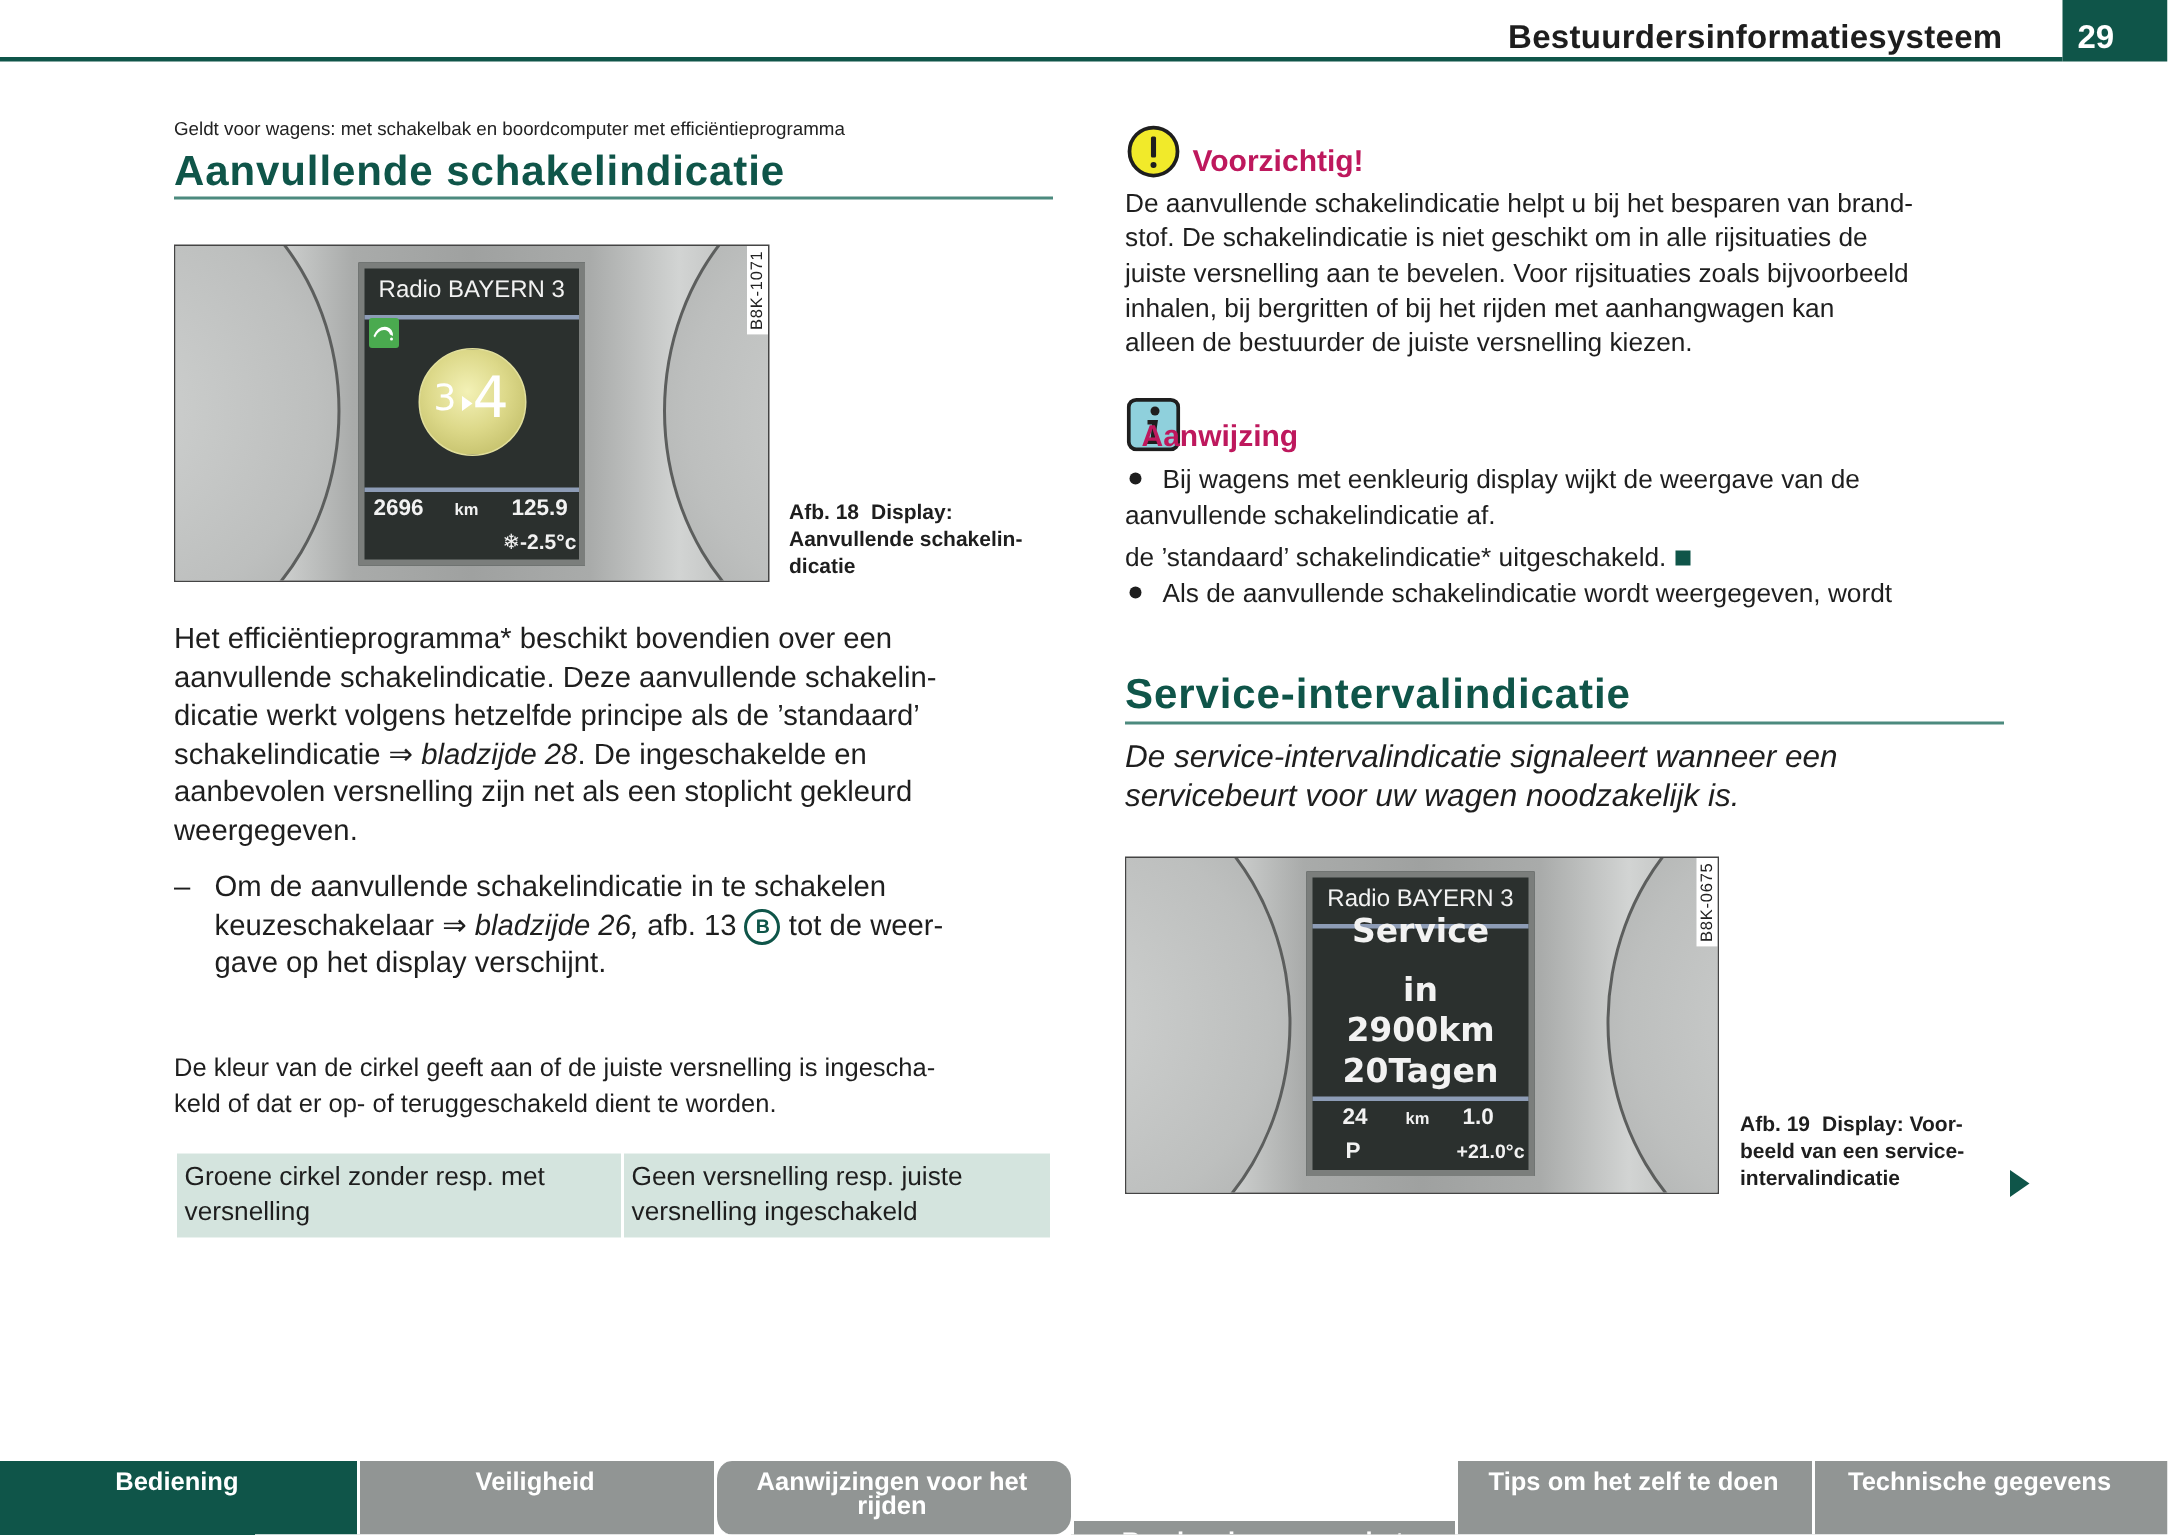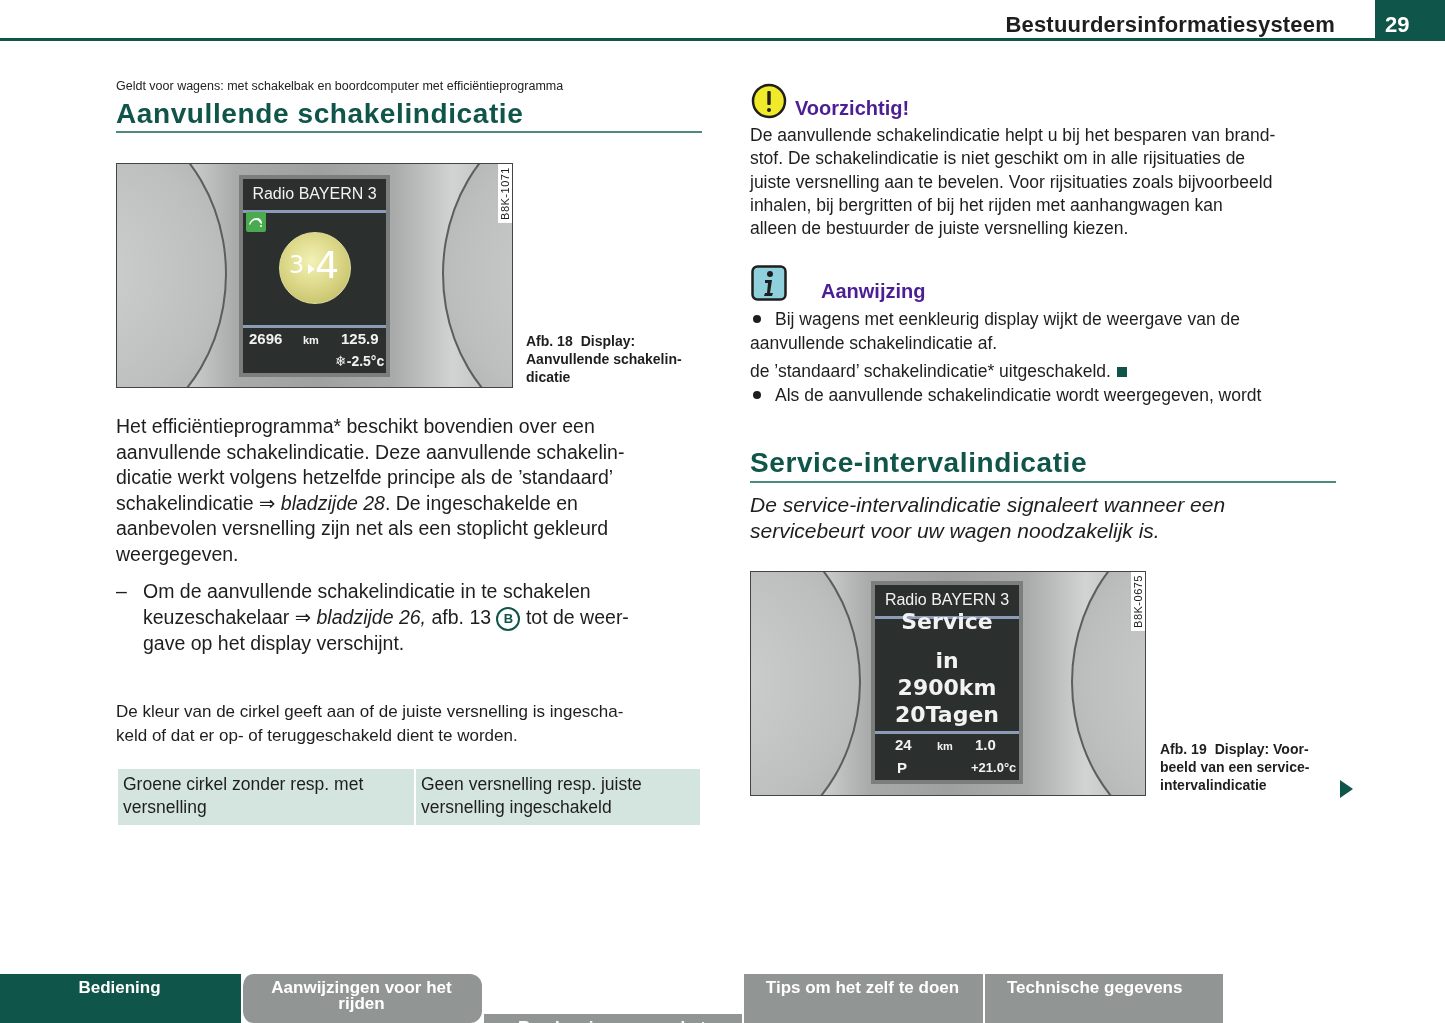--- a/index.html
+++ b/index.html
@@ -46,21 +46,21 @@
   .circ-b { display: inline-block; width: 24px; height: 24px; border: 2px solid #0f5549; border-radius: 50%; font-size: 13px; font-weight: bold; text-align: center; line-height: 20px; color: #0f5549; vertical-align: 1px; }
   .small-text { position: absolute; font-size: 17px; line-height: 24px; color: #1e1e1e; }
 
   .color-table { position: absolute; left: 116px; top: 767px; width: 586px; border-collapse: collapse; }
   .color-table td { font-size: 17.5px; line-height: 23px; padding: 4px 5px 6px 5px; vertical-align: top; border: 2px solid #ffffff; color: #1e1e1e; }
   .row-light td { background: #d4e4de; }
   .row-dark td { background: #93b7ae; }
 
   
   .notice-icon { position: absolute; }
-  .notice-title { position: absolute; font-size: 20px; font-weight: bold; color: #4c1d95; }
+  .notice-title { position: absolute; font-size: 20px; font-weight: bold; color: #be185d; }
   .bullet-item { position: absolute; font-size: 17.5px; line-height: 23.5px; color: #1e1e1e; width: 590px; }
   .bullet-dot { display: inline-block; width: 8px; height: 8px; border-radius: 50%; background: #1e1e1e; margin: 0 14px 2px 3px; vertical-align: middle; }
   .end-square { display: inline-block; width: 10px; height: 10px; background: #0f5549; margin-left: 6px; vertical-align: 0px; }
   .lead { position: absolute; font-size: 21px; line-height: 26px; font-style: italic; color: #1e1e1e; }
   .next-arrow { position: absolute; width: 0; height: 0; border-top: 9px solid transparent; border-bottom: 9px solid transparent; border-left: 13px solid #0f5549; }
 
   
   .footer-nav { position: absolute; left: 0; top: 974px; width: 1445px; height: 49px; display: flex; }
   .nav-tab { height: 49px; background: #919594; color: #ffffff; font-weight: bold; font-size: 17px; line-height: 16px; text-align: center; padding: 6px 12px 0 10px; border-left: 2px solid #ffffff; }
   .nav-tab.active { background: #0f5549; border-left: none; }
@@ -157,21 +157,21 @@
   <div>alleen de bestuurder de juiste versnelling kiezen.</div>
 </div>
 
 <div class="notice-icon" style="left:751px; top:265px;">
   <svg width="36" height="36" viewBox="0 0 36 36">
       <rect x="1.5" y="1.5" width="33" height="33" rx="5" fill="#8fd0dc" stroke="#1e1e1e" stroke-width="2.5"></rect>
       <circle cx="19" cy="9" r="3" fill="#1e1e1e"></circle>
       <path d="M14 15 L21 15 L19 28 L22 28 L21 31 L13 31 L14 28 L16 28 L17 18 L14 18 Z" fill="#1e1e1e"></path>
     </svg>
 </div>
-<div class="notice-title" style="left:821px; top:280px;text-align:center;">Aanwijzing</div>
+<div class="notice-title" style="left:761px; top:280px;text-align:center;">Aanwijzing</div>
 <div class="bullet-item" style="left:750px; top:308px;">
   <div><span class="bullet-dot"></span><span>Bij wagens met eenkleurig display wijkt de weergave van de</span></div>
   <div>aanvullende schakelindicatie af.</div>
 </div>
 <div class="bullet-item" style="left:750px; top:360px;">
   <div><span>de ’standaard’ schakelindicatie* uitgeschakeld.</span><span class="end-square"></span></div>
   <div><span class="bullet-dot"></span><span>Als de aanvullende schakelindicatie wordt weergegeven, wordt</span></div>
 </div>
 
 <div class="h1" style="left:750px; top:447px;">Service-intervalindicatie</div>
@@ -204,20 +204,23 @@
   <div><span class="lbl">Afb. 19</span><span>Display: Voor-</span></div>
   <div>beeld van een service-</div>
   <div>intervalindicatie</div>
 </div>
 <div class="next-arrow" style="left:1340px; top:780px;"></div>
 
 <div class="footer-nav">
   <div class="nav-tab active" style="width:241px;">
     <div>Bediening</div>
   </div>
+  <div class="nav-tab" style="width:241px;">
+    <div>Veiligheid</div>
+  </div>
   <div class="nav-tab" style="width:241px;border-radius:12px;">
     <div>Aanwijzingen voor het</div>
     <div>rijden</div>
   </div>
   <div class="nav-tab" style="width:260px;margin-top:40px;">
     <div>Raadgevingen voor het</div>
     <div>gebruik</div>
   </div>
   <div class="nav-tab" style="width:241px;">
     <div>Tips om het zelf te doen</div>

